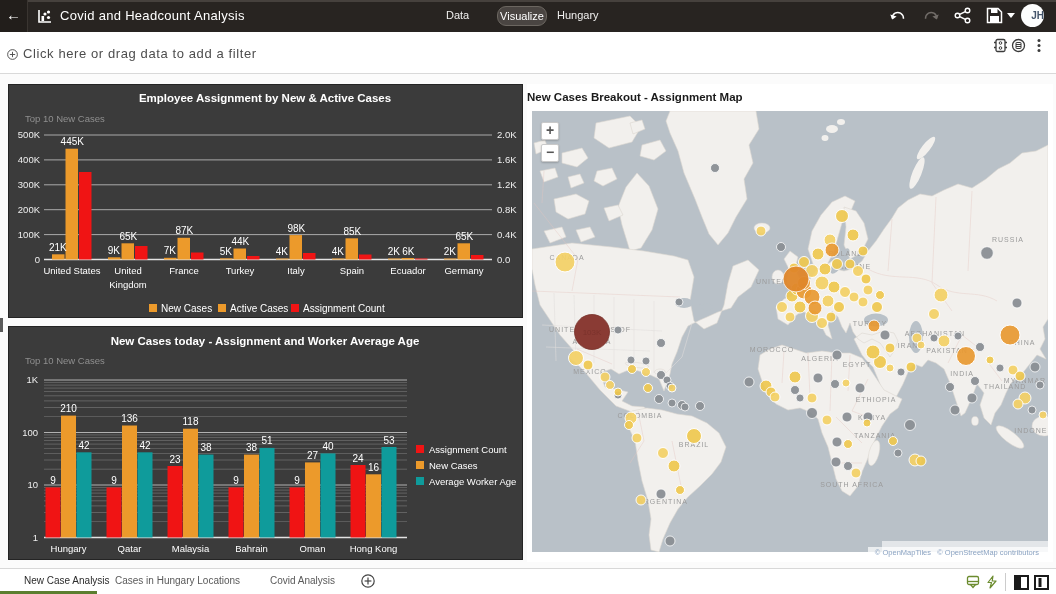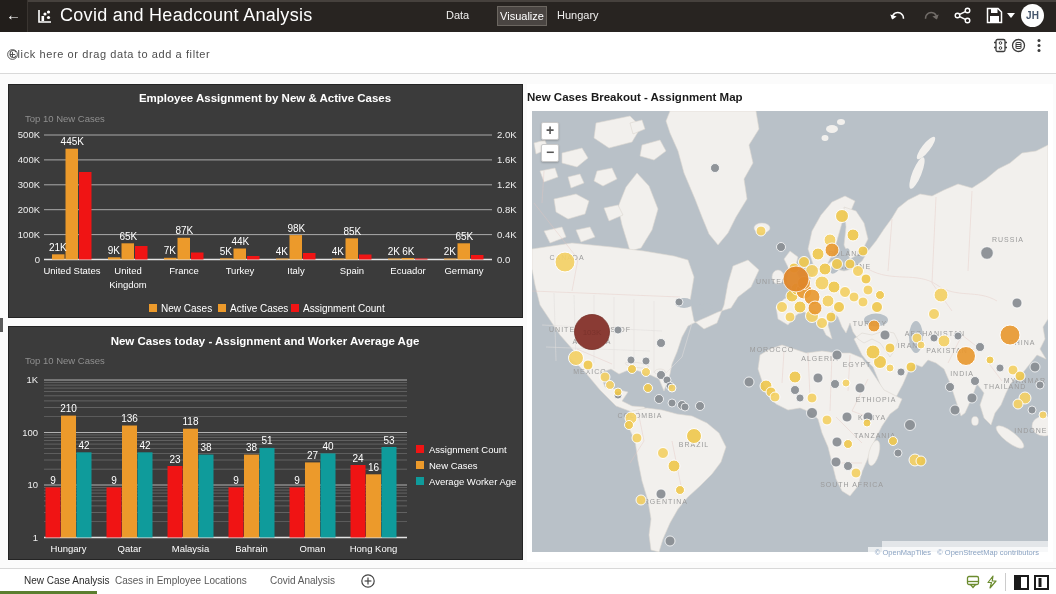--- a/index.html
+++ b/index.html
@@ -1,22 +1,22 @@
 <!DOCTYPE html>
 <html><head><meta charset="utf-8"><style>
 *{margin:0;padding:0;box-sizing:border-box}
 body{width:1056px;height:594px;font-family:"Liberation Sans",sans-serif;position:relative;background:#fbfbfb;overflow:hidden}
 .abs{position:absolute}
 #hdr{left:0;top:0;width:1056px;height:32px;background:#282421;border-top:2px solid #46413d}
 #back{left:0;top:0;width:28px;height:32px;background:#221e1b;border-right:1px solid #3a3531;color:#fff;text-align:center;line-height:30px;font-size:15px}
-#title{left:60px;top:0;height:32px;line-height:31px;color:#fff;font-size:18px;letter-spacing:0.3px}
+#title{left:60px;top:0;height:32px;line-height:31px;color:#fff;font-size:13px;letter-spacing:0.3px}
 .hmenu{top:0;height:32px;line-height:31px;color:#f0efee;font-size:11px}
-#vizbox{left:497px;top:6px;width:50px;height:20px;background:#4a4542;border:1px solid #6b6660;border-radius:0;color:#fff;font-size:11px;text-align:center;line-height:18px}
+#vizbox{left:497px;top:6px;width:50px;height:20px;background:#4a4542;border:1px solid #6b6660;border-radius:9px;color:#fff;font-size:11px;text-align:center;line-height:18px}
 #fbar{left:0;top:32px;width:1056px;height:42px;background:#fff;border-bottom:1px solid #d9d9d9}
-#ftext{left:9px;top:32px;height:43px;line-height:44px;font-size:11px;color:#4d4d4d;letter-spacing:0.6px}
+#ftext{left:23px;top:32px;height:43px;line-height:44px;font-size:13px;color:#4d4d4d;letter-spacing:0.6px}
 .panel{background:#3b3b3b;border:1px solid #242424}
 #p1{left:8px;top:84px;width:515px;height:234px}
 #p2{left:8px;top:326px;width:515px;height:234px}
 #mapcard{left:527px;top:84px;width:526px;height:478px;background:#fff}
 #maptitle{left:527px;top:91px;width:526px;font-size:11.5px;font-weight:bold;color:#1a1a1a}
 .zbtn{width:18px;height:18px;background:#fff;border:1px solid #c9c9c9;border-radius:2px;color:#555;font-size:14px;font-weight:bold;text-align:center;line-height:15px;box-shadow:0 1px 2px rgba(0,0,0,0.2)}
 #tabs{left:0;top:568px;width:1056px;height:26px;background:#fff;border-top:1px solid #d8d8d8}
 .tab{top:568px;height:26px;line-height:25px;font-size:10px}
 #underline{left:0;top:591px;width:97px;height:3px;background:#5b7e2f}
 #handle{left:0;top:318px;width:3px;height:14px;background:#5a5a5a}
@@ -49,21 +49,21 @@
     <circle cx="13.5" cy="13.5" r="2.3" fill="none" stroke="#fff" stroke-width="1.4"></circle>
     <line x1="5.7" y1="7.4" x2="11.3" y2="4.6" stroke="#fff" stroke-width="1.4"></line>
     <line x1="5.7" y1="9.6" x2="11.3" y2="12.4" stroke="#fff" stroke-width="1.4"></line>
   </svg>
 <svg class="abs" style="left:986px;top:7px" width="17" height="17" viewBox="0 0 17 17">
     <path d="M1.5,1.5 H12 L15.5,5 V15.5 H1.5 Z" fill="none" stroke="#fff" stroke-width="1.5"></path>
     <rect x="5" y="1.5" width="6.5" height="4.5" fill="#fff"></rect>
     <rect x="4" y="9" width="9" height="6.5" fill="#fff"></rect>
   </svg>
 <div class="abs" style="left:1007px;top:13px;width:0;height:0;border-left:4.5px solid transparent;border-right:4.5px solid transparent;border-top:5.5px solid #fff"></div>
-<div class="abs" style="left:1021px;top:4px;width:23px;height:23px;border-radius:50%;background:#fdfdfd;color:#44546a;font-size:10px;font-weight:bold;text-align:center;line-height:23px">JH</div>
+<div class="abs" style="left:1021px;top:4px;width:23px;height:23px;border-radius:50%;background:#fdfdfd;color:#44546a;font-size:10px;font-weight:bold;text-align:right;line-height:23px">JH</div>
 <div id="fbar" class="abs"></div>
 <svg class="abs" style="left:7px;top:49px" width="11" height="11" viewBox="0 0 14 14">
     <circle cx="7" cy="7" r="6.2" fill="none" stroke="#4d4d4d" stroke-width="1.2"></circle>
     <line x1="7" y1="3.6" x2="7" y2="10.4" stroke="#4d4d4d" stroke-width="1.2"></line>
     <line x1="3.6" y1="7" x2="10.4" y2="7" stroke="#4d4d4d" stroke-width="1.2"></line>
   </svg>
 <div id="ftext" class="abs">Click here or drag data to add a filter</div>
 <svg class="abs" style="left:993px;top:38px" width="15" height="15" viewBox="0 0 15 15">
     <rect x="3" y="1.5" width="9" height="12" rx="1.5" fill="none" stroke="#3b3b3b" stroke-width="1.3"></rect>
     <circle cx="7.5" cy="5" r="1.3" fill="none" stroke="#3b3b3b" stroke-width="1"></circle>
@@ -490,21 +490,21 @@
     <circle cx="60" cy="221" r="17.5" fill="#8A3B34" stroke="#773028" stroke-width="0.8"></circle>
     <text x="60" y="224" text-anchor="middle" font-size="8" fill="#7b322c">103K</text>
     <rect x="350" y="430" width="166" height="11" fill="#ffffff" opacity="0.6"></rect>
   </svg>
 <div class="abs" style="left:868px;top:547px;width:180px;height:11px;font-size:7.5px;color:#8ba3c2;background:rgba(255,255,255,0.7);text-align:center;line-height:11px;white-space:nowrap">© OpenMapTiles&nbsp;&nbsp;&nbsp;© OpenStreetMap contributors&nbsp;</div>
 <div class="zbtn abs" style="left:541px;top:122px">+</div>
 <div class="zbtn abs" style="left:541px;top:144px">−</div>
 <div id="tabs" class="abs"></div>
 <div class="tab abs" style="left:24px;font-weight:normal;color:#2b2b2b">New Case Analysis</div>
 <div id="underline" class="abs"></div>
-<div class="tab abs" style="left:115px;color:#595959">Cases in Employee Locations</div>
+<div class="tab abs" style="left:115px;color:#595959">Cases in Hungary Locations</div>
 <div class="tab abs" style="left:270px;color:#595959">Covid Analysis</div>
 <svg class="abs" style="left:361px;top:574px" width="14" height="14" viewBox="0 0 14 14">
     <circle cx="7" cy="7" r="6.2" fill="none" stroke="#444" stroke-width="1.2"></circle>
     <line x1="7" y1="3.6" x2="7" y2="10.4" stroke="#444" stroke-width="1.2"></line>
     <line x1="3.6" y1="7" x2="10.4" y2="7" stroke="#444" stroke-width="1.2"></line>
   </svg>
 <svg class="abs" style="left:966px;top:575px" width="14" height="14" viewBox="0 0 14 14">
     <rect x="1.5" y="1.5" width="11" height="8" rx="1.5" fill="none" stroke="#6c8c2f" stroke-width="1.3"></rect>
     <line x1="1.5" y1="6.5" x2="12.5" y2="6.5" stroke="#6c8c2f" stroke-width="1.3"></line>
     <path d="M4.5,9.5 L7,12.5 L9.5,9.5" fill="none" stroke="#6c8c2f" stroke-width="1.3"></path>

